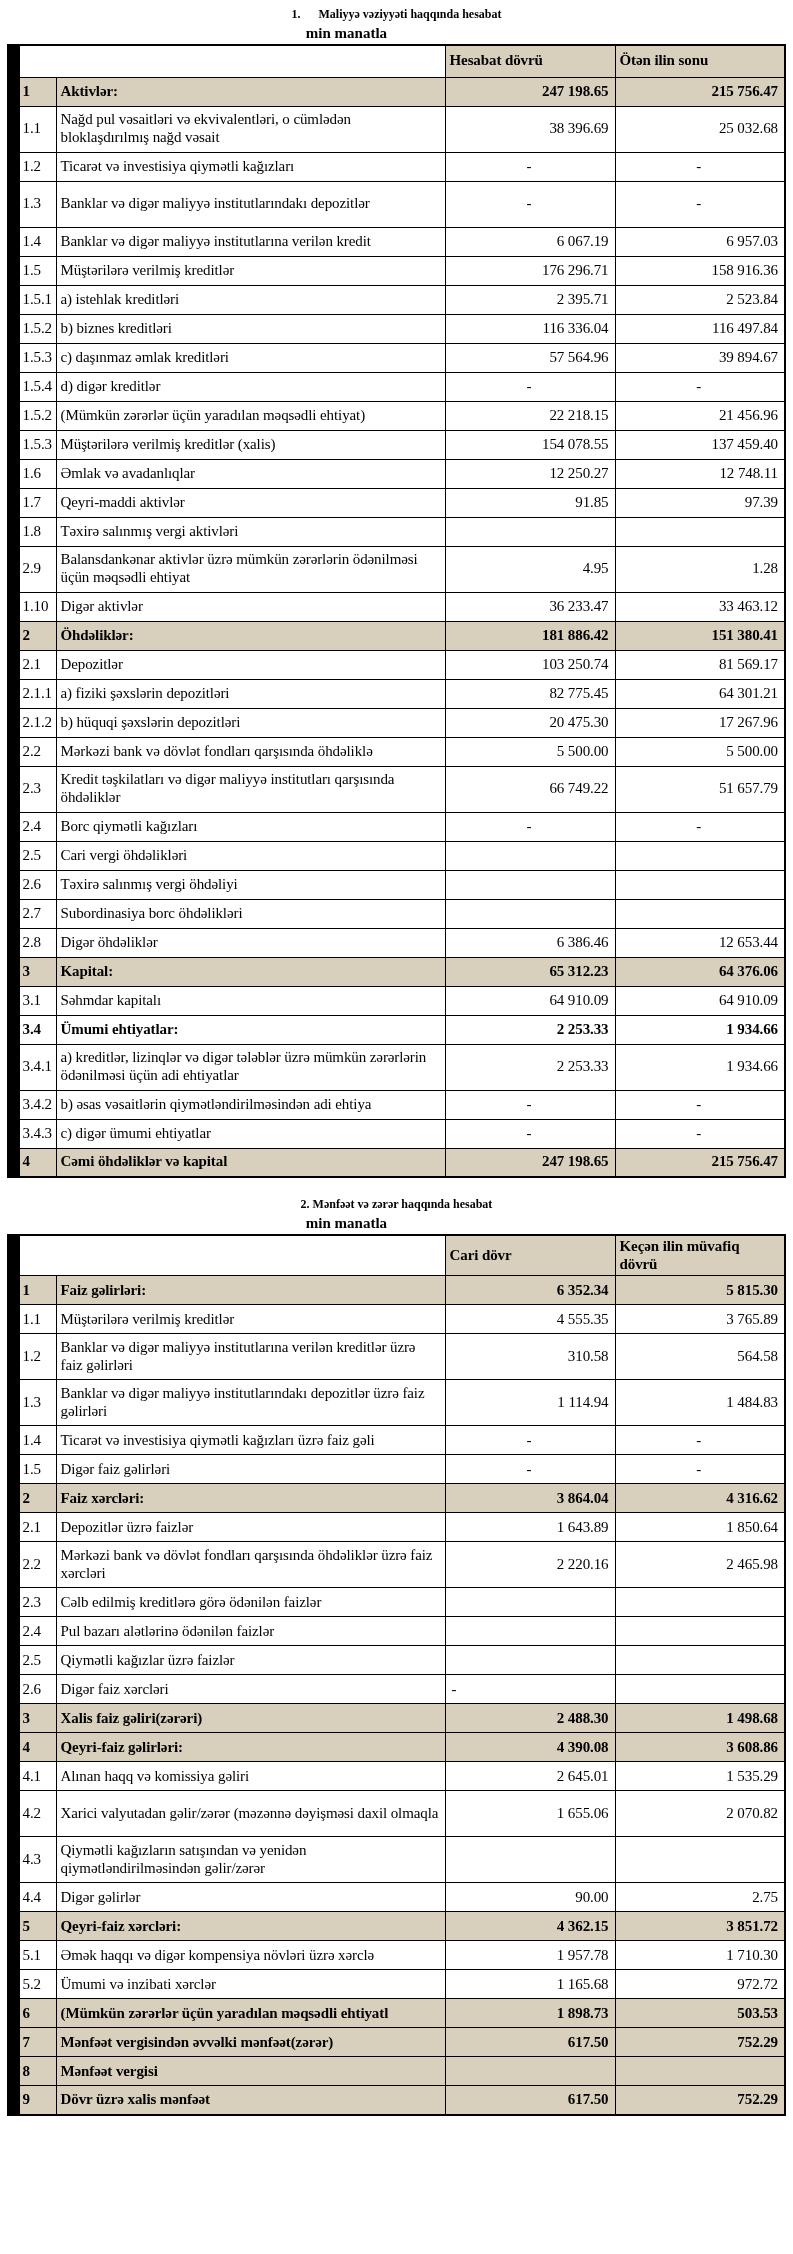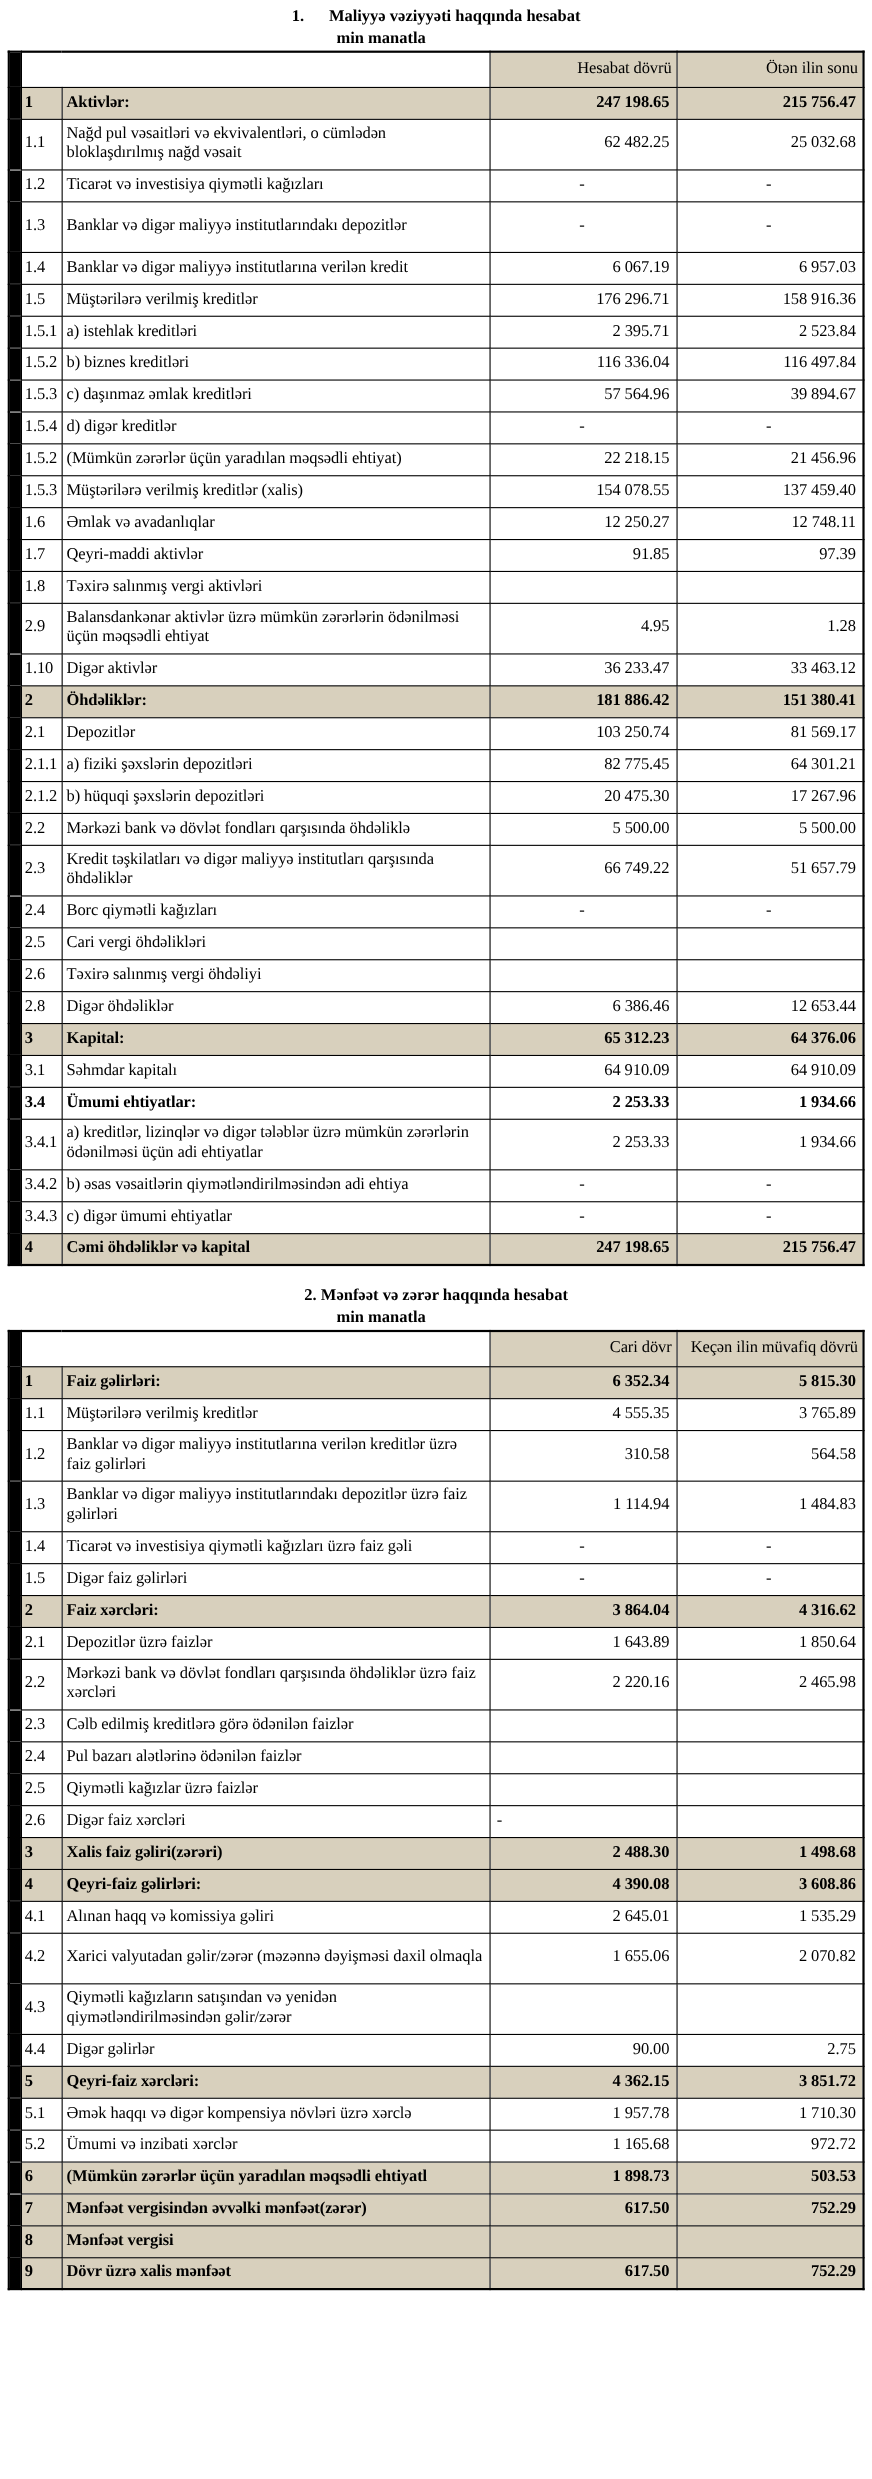--- a/index.html
+++ b/index.html
@@ -1,29 +1,29 @@
 <!DOCTYPE html>
 <html style="--shaded-row: #d8d0bd; --strip-color: #000000;"><head>
 <meta charset="utf-8">
 <style>
   :root { --shaded-row:#d8d0bd; --strip-color:#000000; }
   * { box-sizing:border-box; }
   html,body { margin:0; padding:0; }
   body { width:793px; background:#ffffff; color:#000; font-family:"Liberation Serif","DejaVu Serif",serif; }
   .page { padding:4px 7px 12px 7px; }
   .report { margin-bottom:16px; }
-  .report-title { text-align:center; font-weight:bold; font-size:15px; white-space:pre; padding:3px 0 1px; }
+  .report-title { text-align:center; font-weight:bold; font-size:12px; white-space:pre; padding:3px 0 1px; }
   .unit-label { text-align:center; font-weight:bold; font-size:15px; padding-right:100px; padding-top:2px; padding-bottom:2px; }
   table.fin-table { width:100%; border-collapse:collapse; table-layout:fixed; border:2px solid #000; }
   .fin-table th, .fin-table td {
     border:1px solid #000; font-size:15px; line-height:1.18;
     padding:2px 4px; vertical-align:middle; overflow:hidden; letter-spacing:-0.1px;
   }
   .fin-table thead tr { height:32px; }
-  .fin-table thead th { font-weight:normal; text-align:right; }
+  .fin-table thead th { font-weight:bold; text-align:left; }
   th.val-head { background:var(--shaded-row); }
   th.empty-head { background:#ffffff; }
   .strip-cell { background:var(--strip-color); padding:0; }
   .fin-table tbody tr { height:29px; }
   .fin-table tbody tr.h2 { height:46px; }
   tr.shaded td { background:var(--shaded-row); font-weight:bold; }
   tr.shaded td.strip-cell { background:var(--strip-color); }
   tr.bold td { font-weight:bold; }
   td.num { text-align:left; padding-left:3px; padding-right:1px; }
   td.desc { text-align:left; }
@@ -60,21 +60,21 @@
             <td class="strip-cell"></td>
             <td class="num">1</td>
             <td class="desc">Aktivlər:</td>
             <td class="val">247 198.65</td>
             <td class="val">215 756.47</td>
           </tr>
           <tr class="h2">
             <td class="strip-cell"></td>
             <td class="num">1.1</td>
             <td class="desc">Nağd pul vəsaitləri və  ekvivalentləri, o cümlədən bloklaşdırılmış nağd vəsait</td>
-            <td class="val">62 482.25</td>
+            <td class="val">38 396.69</td>
             <td class="val">25 032.68</td>
           </tr>
           <tr>
             <td class="strip-cell"></td>
             <td class="num">1.2</td>
             <td class="desc">Ticarət və investisiya qiymətli kağızları</td>
             <td class="val dash">-</td>
             <td class="val dash">-</td>
           </tr>
           <tr class="h2">
@@ -228,20 +228,27 @@
             <td class="strip-cell"></td>
             <td class="num">2.5</td>
             <td class="desc">Cari vergi öhdəlikləri</td>
             <td class="val"></td>
             <td class="val"></td>
           </tr>
           <tr>
             <td class="strip-cell"></td>
             <td class="num">2.6</td>
             <td class="desc">Təxirə salınmış vergi öhdəliyi</td>
+            <td class="val"></td>
+            <td class="val"></td>
+          </tr>
+          <tr>
+            <td class="strip-cell"></td>
+            <td class="num">2.7</td>
+            <td class="desc">Subordinasiya borc öhdəlikləri</td>
             <td class="val"></td>
             <td class="val"></td>
           </tr>
           <tr>
             <td class="strip-cell"></td>
             <td class="num">2.8</td>
             <td class="desc">Digər öhdəliklər</td>
             <td class="val">6 386.46</td>
             <td class="val">12 653.44</td>
           </tr>

